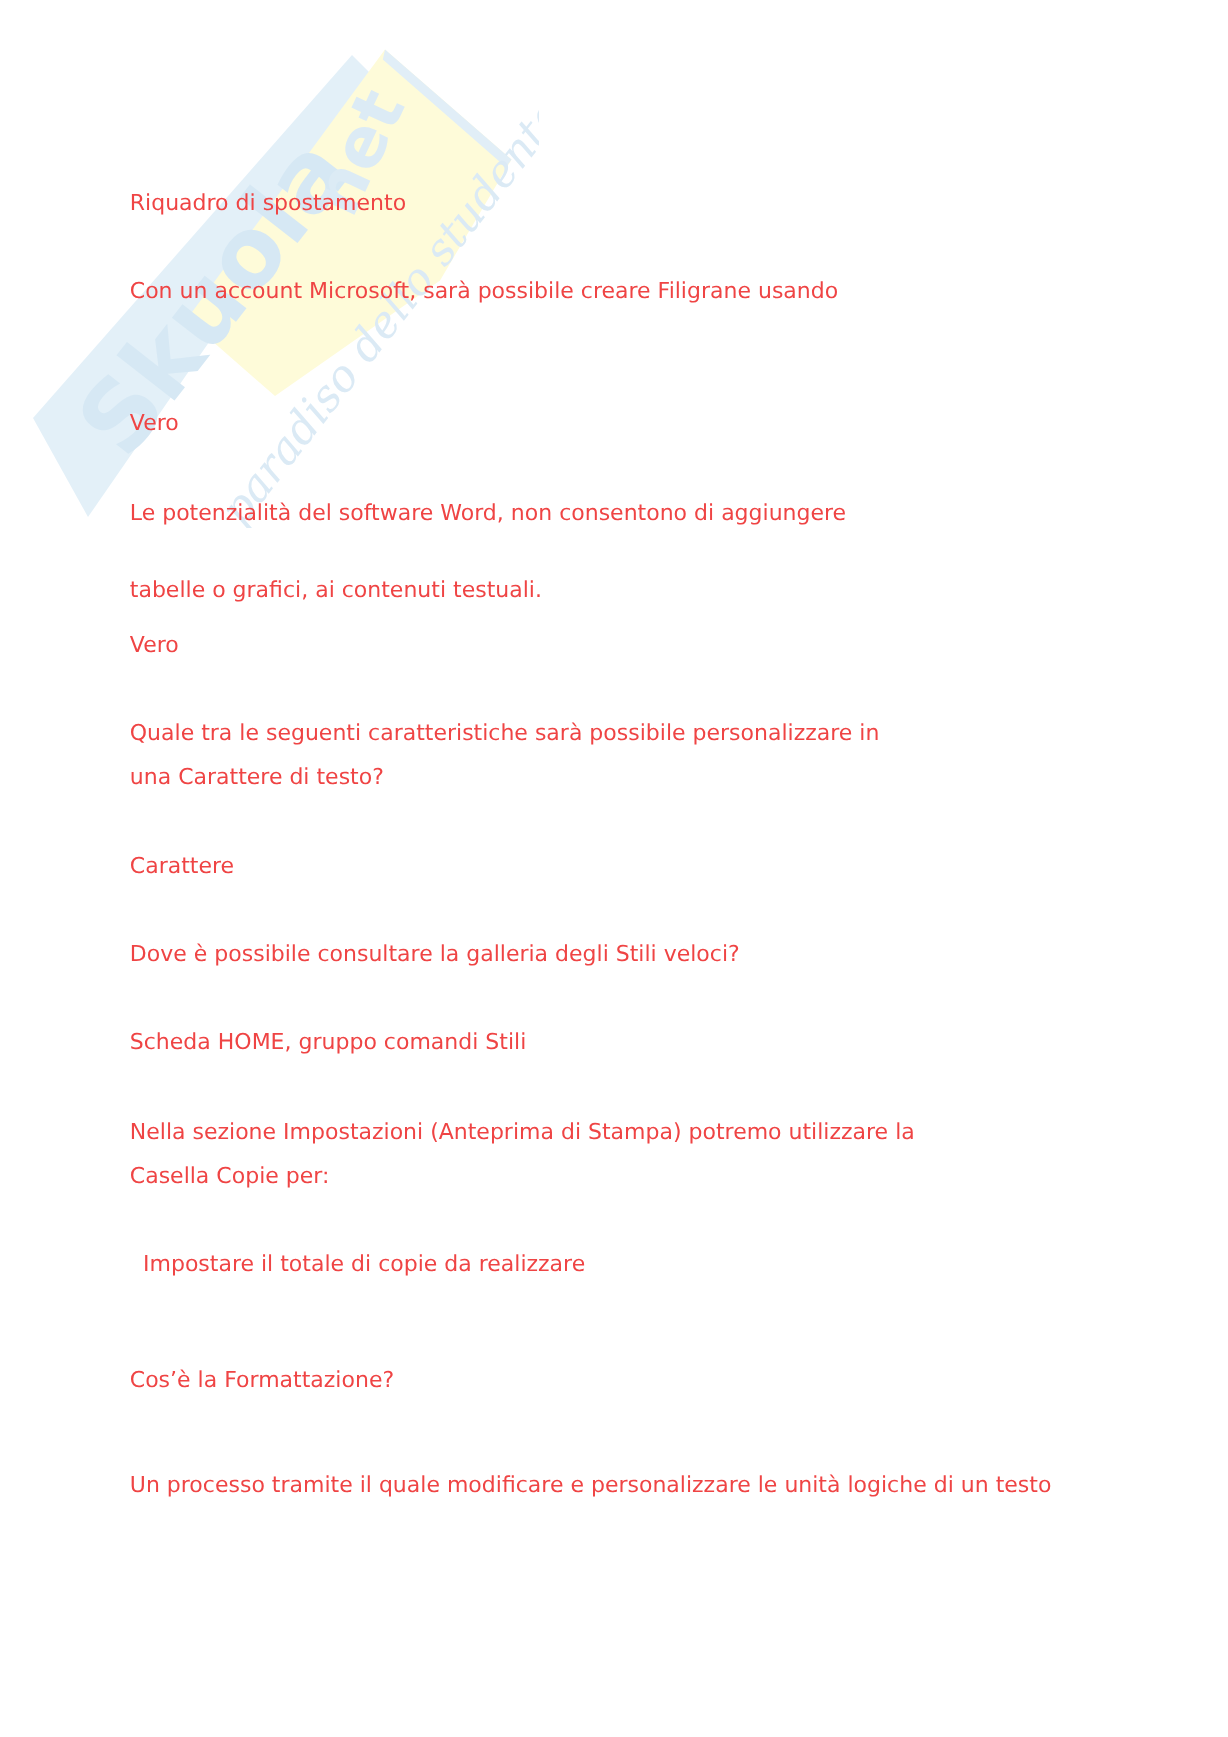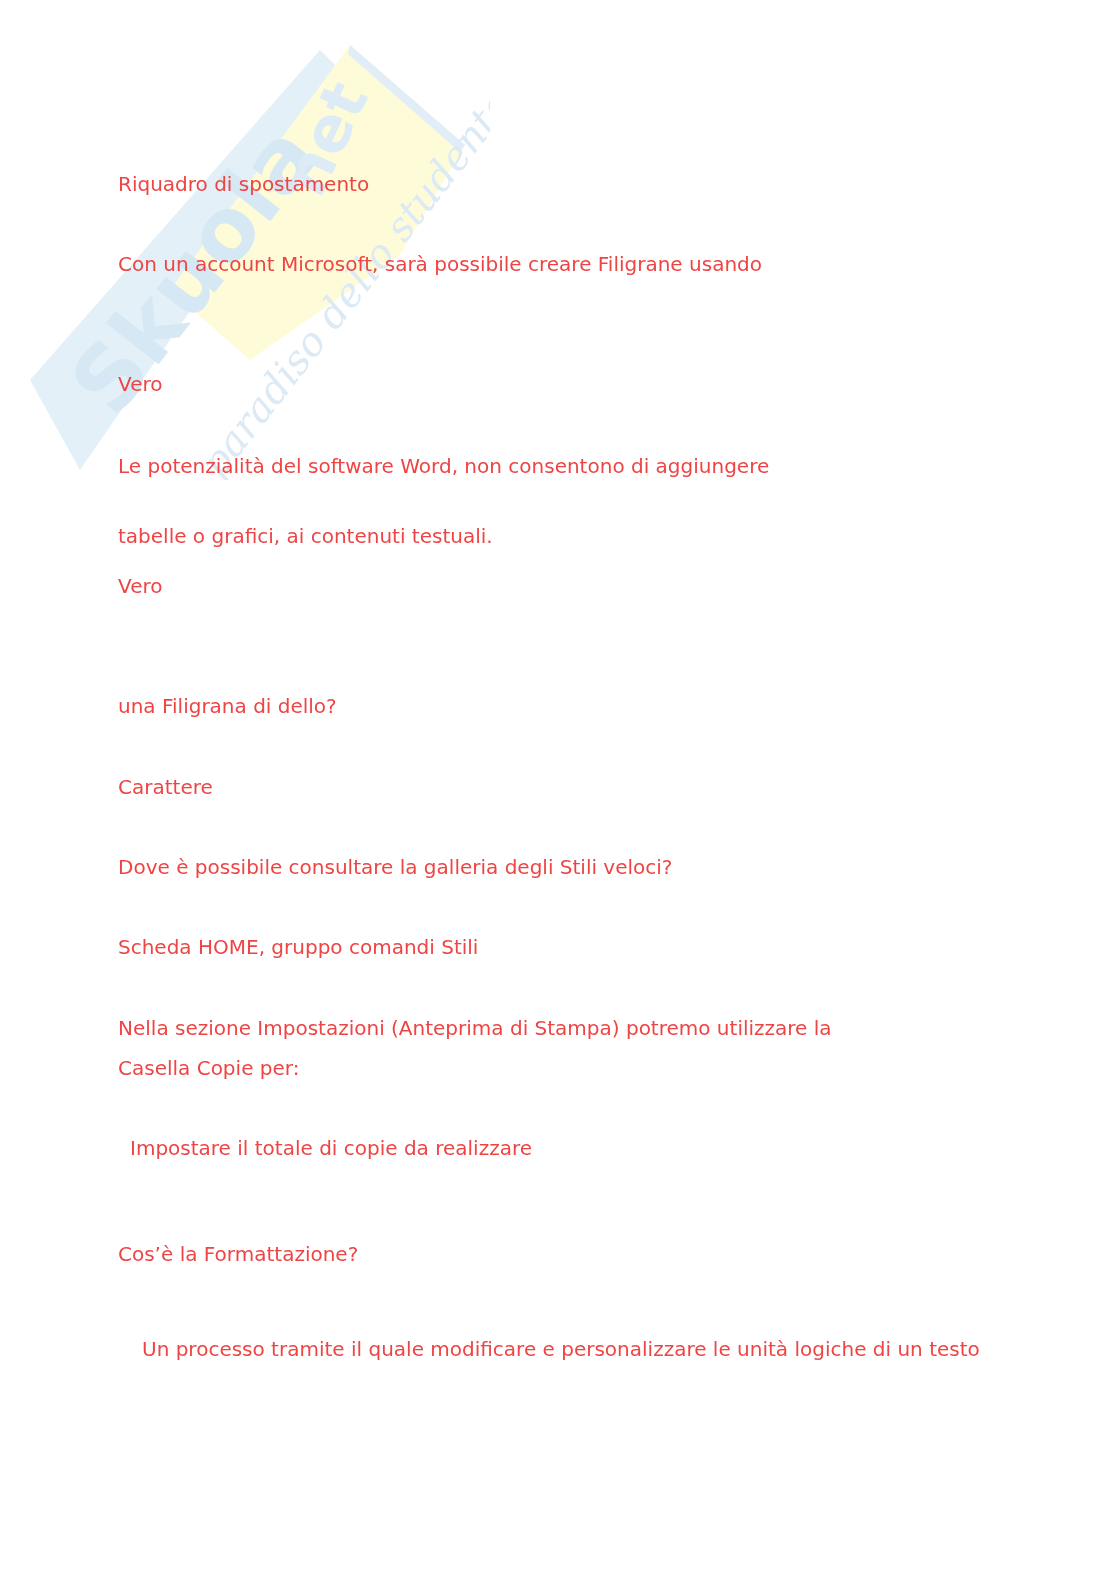--- a/index.html
+++ b/index.html
@@ -60,30 +60,31 @@
 
   <div class="line" style="top:252px;">Con un account Microsoft, sarà possibile creare Filigrane usando</div>
 
   <div class="line" style="top:372px;">Vero</div>
 
   <div class="line" style="top:454px;">Le potenzialità del software Word, non consentono di aggiungere</div>
   <div class="line" style="top:494px;margin-top:30px;">tabelle o grafici, ai contenuti testuali.</div>
 
   <div class="line" style="top:574px;">Vero</div>
 
-  <div class="line" style="top:694px;">una Filigrana di dello?</div>
+  <div class="line" style="top:654px;">Quale tra le seguenti caratteristiche sarà possibile personalizzare in</div>
+  <div class="line" style="top:694px;">una Carattere di testo?</div>
 
   <div class="line" style="top:775px;">Carattere</div>
 
   <div class="line" style="top:855px;">Dove è possibile consultare la galleria degli Stili veloci?</div>
 
   <div class="line" style="top:935px;">Scheda HOME, gruppo comandi Stili</div>
 
   <div class="line" style="top:1016px;">Nella sezione Impostazioni (Anteprima di Stampa) potremo utilizzare la</div>
   <div class="line" style="top:1056px;">Casella Copie per:</div>
 
   <div class="line" style="top:1136px;margin-left:12px;">Impostare il totale di copie da realizzare</div>
 
   <div class="line" style="top:1216px;margin-top:26px;">Cos’è la Formattazione?</div>
 
-  <div class="line" style="top:1337px;margin-left:24px;">Un processo tramite il quale modificare e personalizzare le unità logiche di un testo</div>
+  <div class="line" style="top:1337px;">Un processo tramite il quale modificare e personalizzare le unità logiche di un testo</div>
 
 </div>
 
 </body></html>

